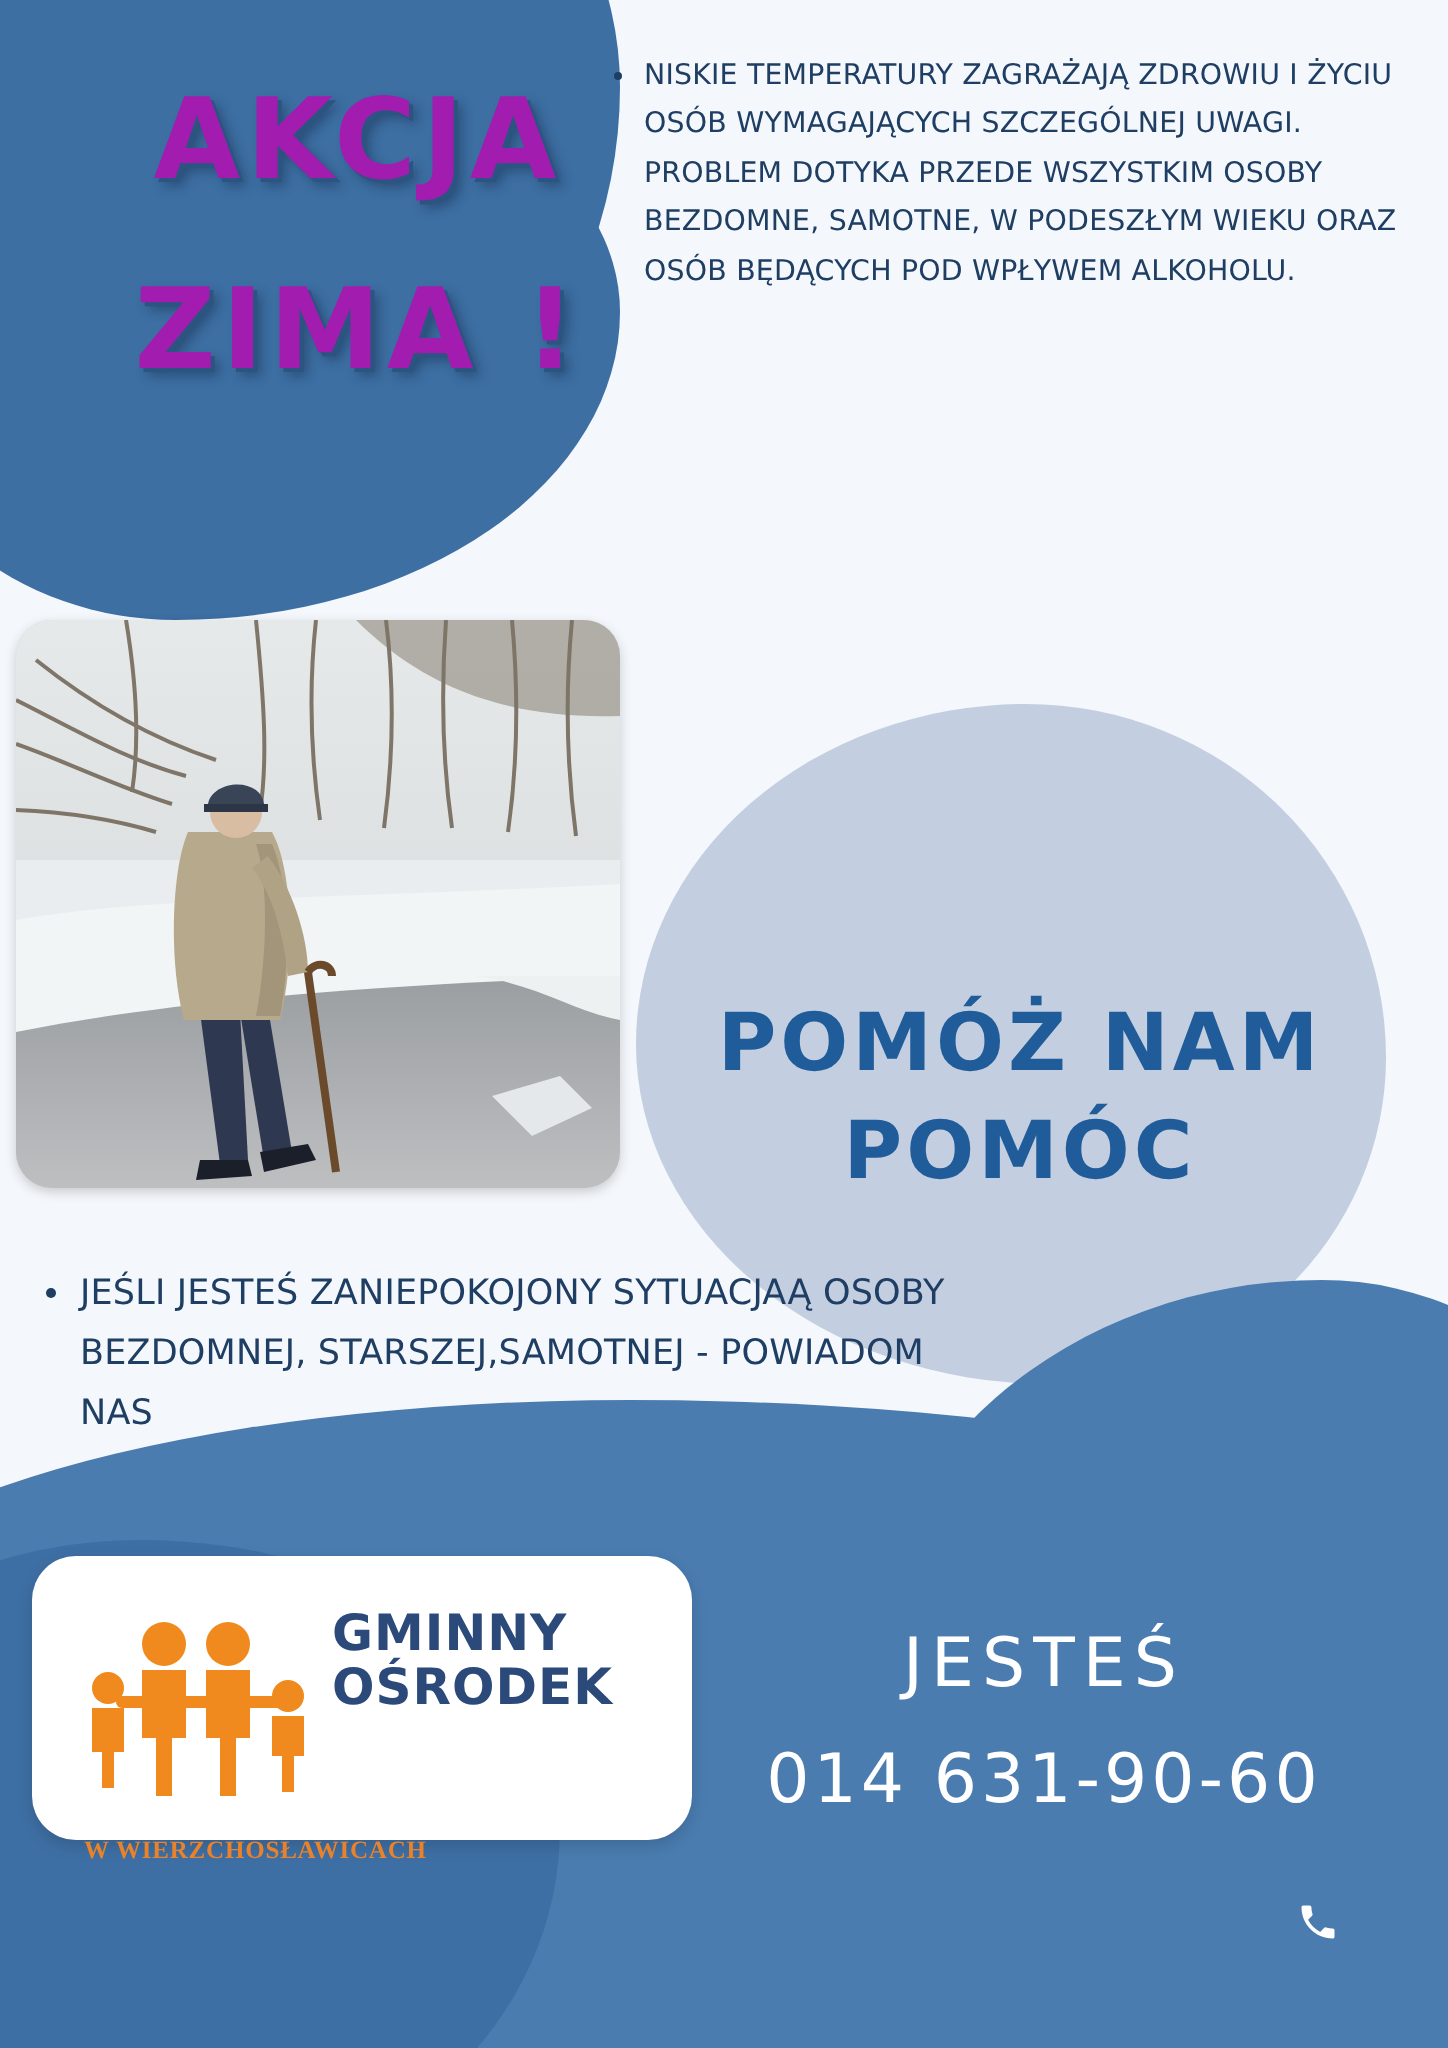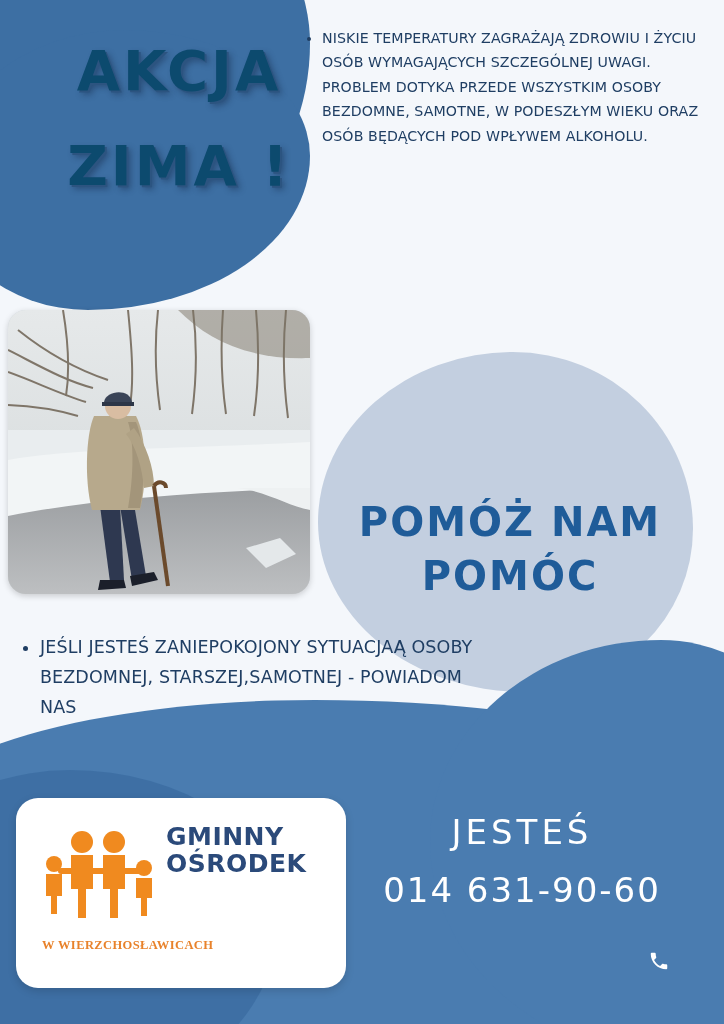--- a/index.html
+++ b/index.html
@@ -82,21 +82,21 @@
     position: absolute;
     left: 54px;
     top: 42px;
     width: 250px;
     z-index: 5;
     text-align: center;
   }
   .title-line {
     font-family: "DejaVu Sans", sans-serif;
     font-weight: bold;
-    color: #0c4a6e;
+    color: #a21caf;
     font-size: 56px;
     letter-spacing: 3px;
     line-height: 1.05;
     text-shadow:
       2px 2px 0 #2c5480,
       4px 4px 6px rgba(20,40,70,.45);
   }
   .title-line.second {
     margin-top: 36px;
   }
@@ -166,23 +166,23 @@
   .second-text ul.bullets li {
     font-size: 17.5px;
     line-height: 1.72;
     color: #1f3e63;
   }
 
   
   .logo-card {
     position: absolute;
     left: 16px;
-    top: 798px;
+    top: 778px;
     width: 330px;
-    height: 190px;
+    height: 142px;
     background: #ffffff;
     border-radius: 22px;
     z-index: 8;
     box-shadow: 0 3px 8px rgba(0,0,0,.15);
   }
   .logo-figures {
     position: absolute;
     left: 22px;
     top: 22px;
     width: 130px;

